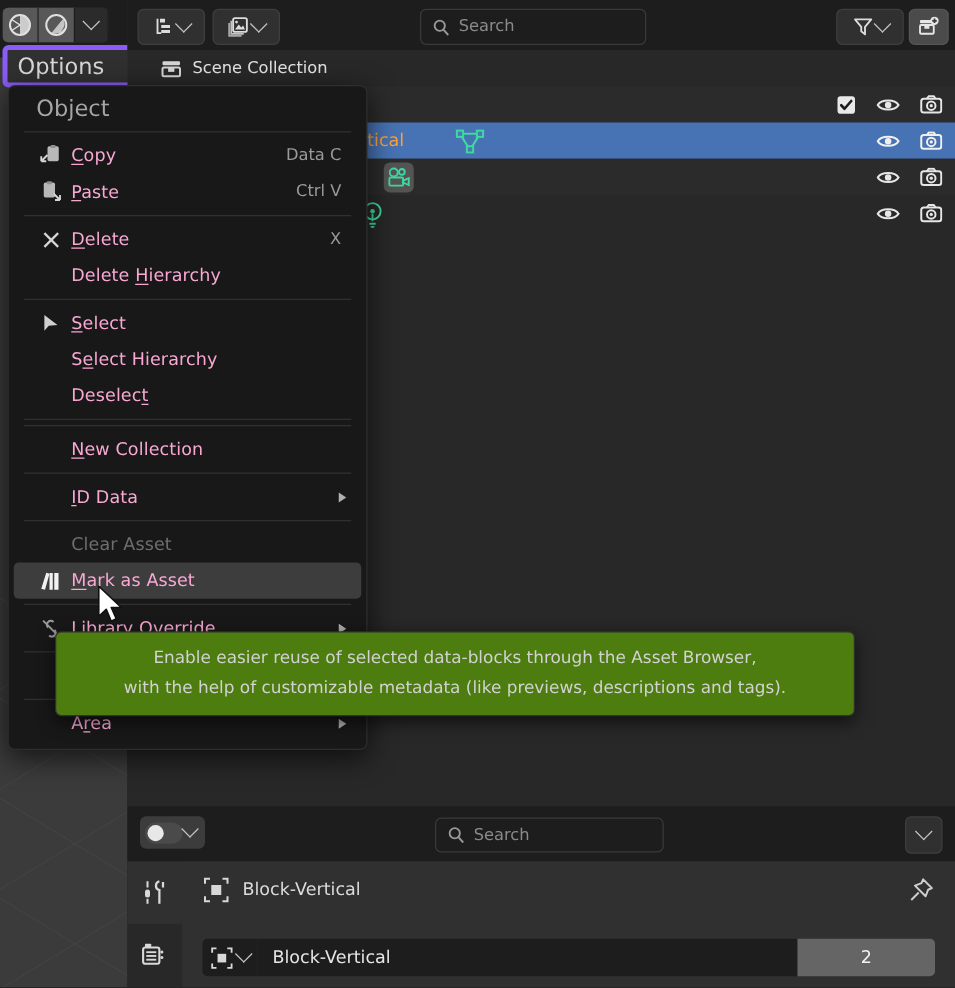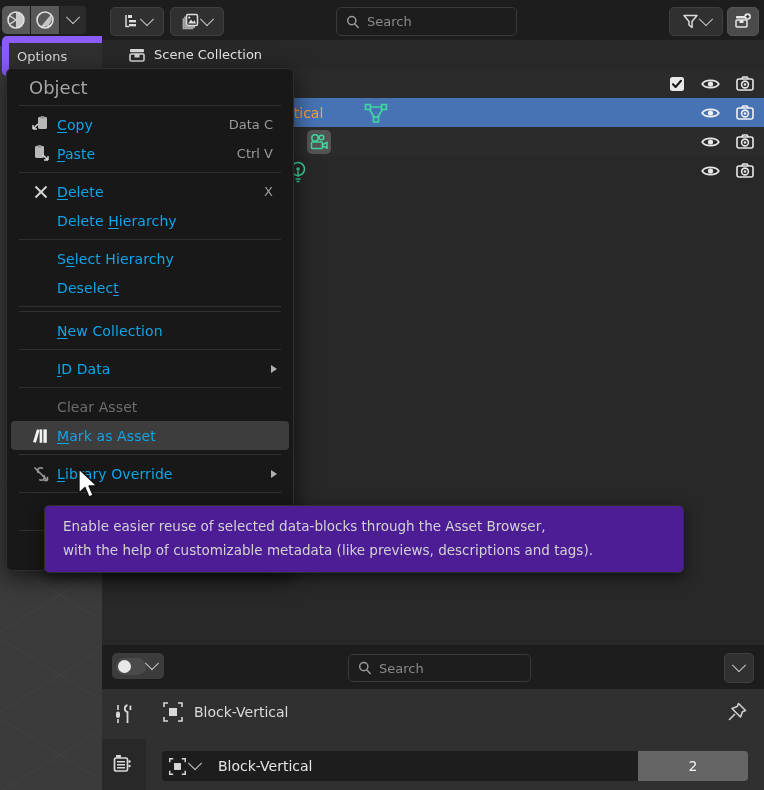--- a/index.html
+++ b/index.html
@@ -16,22 +16,22 @@
   #viewport .grid{position:absolute;left:-60px;top:0;width:240px;height:790px;opacity:.5;}
 
   
   #vp-header{left:0;top:0;width:102px;height:46px;background:#1d1d1d;}
   .vbtn-group{position:absolute;left:2px;top:6px;display:flex;height:28px;
     border-radius:5px;overflow:hidden;background:#2b2b2b;}
   .vbtn{width:28px;height:28px;display:flex;align-items:center;justify-content:center;
     background:#585858;border-right:1px solid #1d1d1d;}
   .vbtn.dark{background:#2b2b2b;width:26px;}
   .vp-options{position:absolute;left:2px;top:36px;width:92px;height:26px;
-    background:#303030;border:7px solid #8b5cf6;border-radius:5px;
-    display:flex;align-items:center;padding-left:8px;color:#d8d8d8;font-size:13px;}
+    background:#303030;border:4px solid #8b5cf6;border-radius:5px;
+    display:flex;align-items:center;padding-left:8px;color:#d8d8d8;font-size:18px;}
 
   
   #outliner{left:102px;top:0;width:662px;height:645px;background:#282828;}
   #outliner-header{position:absolute;left:0;top:0;width:662px;height:40px;background:#1d1d1d;}
   .ohb{position:absolute;top:7px;height:27px;background:#303030;border:1px solid #3f3f3f;
     border-radius:5px;display:flex;align-items:center;justify-content:center;gap:2px;}
   #ob-display{left:8px;width:52px;}
   #ob-filterview{left:68px;width:52px;}
   #ob-searchbox{left:234px;width:170px;background:#1d1d1d;border:1px solid #3a3a3a;
     justify-content:flex-start;padding-left:9px;gap:7px;color:#8a8a8a;font-size:13px;}
@@ -79,31 +79,31 @@
   
   #menu{left:6px;top:68px;width:286px;background:#181818;border:1px solid #2e2e2e;
     border-radius:6px;box-shadow:0 6px 22px rgba(0,0,0,.65);padding:4px 0 6px 0;z-index:40;}
   #menu-title{height:28px;display:flex;align-items:center;padding-left:22px;
     color:#a5a5a5;font-size:18px;}
   .mi{height:29px;display:flex;align-items:center;position:relative;padding-left:14px;
     border-radius:4px;margin:0 4px;}
   .mi.hl{background:#3d3d3d;}
   .mi .mico{width:32px;height:22px;display:flex;align-items:center;justify-content:center;
     flex:0 0 32px;}
-  .mi .mlabel{font-size:14px;color:#0ea5e9;letter-spacing:.1px;}
+  .mi .mlabel{font-size:14px;color:#f9a8d4;letter-spacing:.1px;}
   .mi.dis .mlabel{color:#6e6e6e;}
   .mi .mkey{position:absolute;right:16px;font-size:13px;color:#9a9a9a;}
   .mi .marrow{position:absolute;right:12px;width:0;height:0;
     border-left:6px solid #b0b0b0;border-top:4px solid transparent;border-bottom:4px solid transparent;}
   .msep{height:1px;background:#303030;margin:4px 12px;}
   u{text-decoration-thickness:1px;text-underline-offset:2px;}
 
   
-  #tooltip{left:44px;top:505px;width:638px;background:#4c1d95;border:1px solid #303030;
-    border-radius:5px;padding:9px 0 10px 0;z-index:60;box-shadow:0 4px 14px rgba(0,0,0,.6);}
+  #tooltip{left:44px;top:505px;width:638px;background:#4d7c0f;border:1px solid #303030;
+    border-radius:5px;padding:9px 0 10px 0;z-index:60;box-shadow:0 4px 14px rgba(0,0,0,.6);text-align:center;}
   #tooltip p{margin:0;padding:2px 18px;font-size:13.5px;color:#d2d2d2;line-height:1.45;}
 
   
   #cursor{left:77px;top:468px;z-index:80;}
 </style>
 </head>
 <body>
 
 <div class="abs" id="viewport">
   <svg class="grid" viewBox="0 0 240 790">
@@ -412,20 +412,28 @@
         </span>
         <span class="mlabel"><u>D</u>elete</span>
         <span class="mkey">X</span>
       </div>
       <div class="mi">
         <span class="mico"></span>
         <span class="mlabel">Delete <u>H</u>ierarchy</span>
       </div>
       <div class="msep"></div>
       <div class="mi">
+        <span class="mico">
+          <svg width="18" height="18" viewBox="0 0 18 18">
+            <path d="M3.5 2 L3.5 14.5 L7 10.5 L14 10 Z" fill="#d0d0d0"></path>
+          </svg>
+        </span>
+        <span class="mlabel"><u>S</u>elect</span>
+      </div>
+      <div class="mi">
         <span class="mico"></span>
         <span class="mlabel">S<u>e</u>lect Hierarchy</span>
       </div>
       <div class="mi">
         <span class="mico"></span>
         <span class="mlabel">Deselec<u>t</u></span>
       </div>
       <div class="msep"></div>
       <div class="msep"></div>
       <div class="mi">

